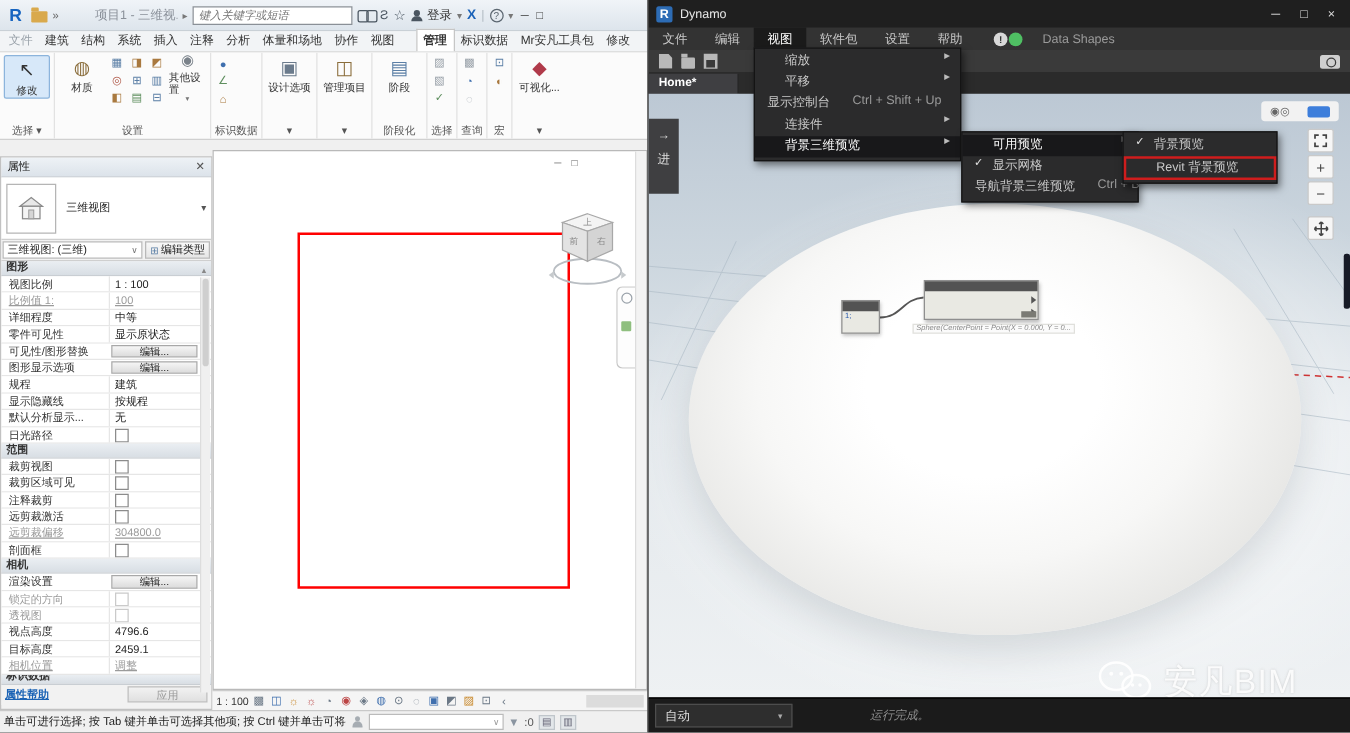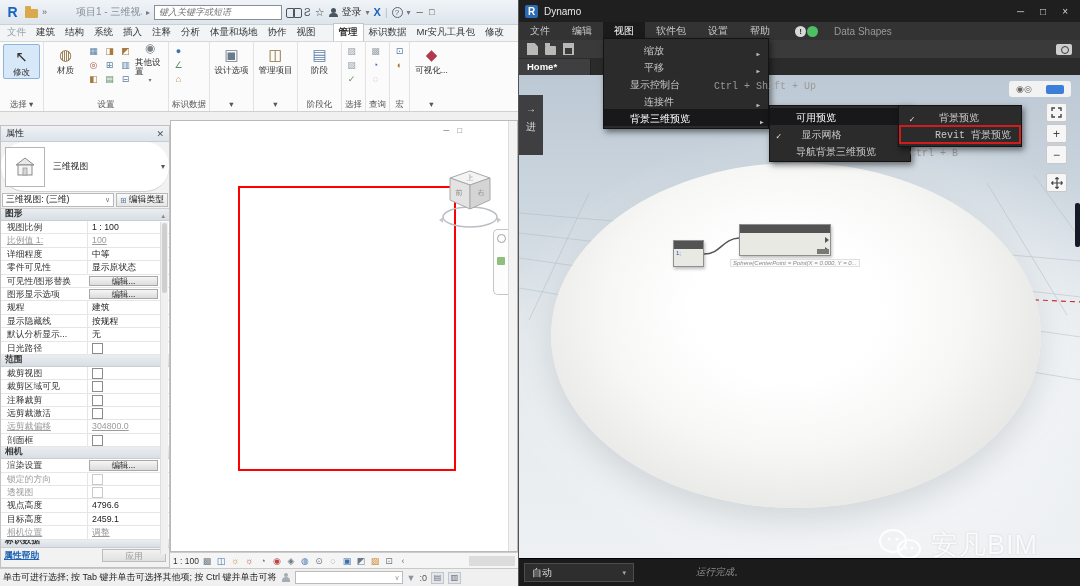--- a/index.html
+++ b/index.html
@@ -51,21 +51,21 @@
   .ri.warm{color:#a9793f;} .ri.red{color:#b05a4a;} .ri.green{color:#5f8f5f;}
   .rsmall{font-size:8.5px;color:#333;display:flex;flex-direction:column;align-items:center;line-height:9px;width:30px;}
   .rsmall .g{font-size:12px;height:14px;}
 
   
   .props{position:absolute;left:0;top:125px;width:170px;height:443px;background:#f2f2f2;
          border:1px solid #c2c2c2;font-size:8.8px;overflow:hidden;}
   .phead{height:16px;background:linear-gradient(#eef2f6,#dce3ea);display:flex;align-items:center;
          padding:0 5px;font-size:9px;color:#222;border-bottom:1px solid #c6cdd4;}
   .phead .x{margin-left:auto;color:#555;font-size:9px;}
-  .ptype{height:50px;background:#fff;border-bottom:1px solid #cfcfcf;display:flex;align-items:center;padding:4px;border-radius:24px;}
+  .ptype{height:50px;background:#fff;border-bottom:1px solid #cfcfcf;display:flex;align-items:center;padding:4px;}
   .pthumb{width:40px;height:40px;border:1px solid #b5b5b5;background:#fff;display:flex;align-items:center;justify-content:center;}
   .ptype .tname{margin-left:8px;color:#222;}
   .ptype .dd{margin-left:auto;color:#555;font-size:8px;}
   .pselrow{height:17px;display:flex;border-bottom:1px solid #cfcfcf;background:#f2f2f2;align-items:center;padding:1px;}
   .psel{flex:1;height:14px;background:#fff;border:1px solid #b9b9b9;display:flex;align-items:center;padding:0 3px;color:#222;}
   .psel .dd{margin-left:auto;color:#777;font-size:7px;}
   .pedit{height:14px;border:1px solid #b9b9b9;background:linear-gradient(#f8f8f8,#e6e6e6);
          display:flex;align-items:center;padding:0 3px;margin-left:2px;color:#222;gap:2px;}
   .psec{height:12px;background:linear-gradient(#eaeef2,#d8dee4);border-bottom:1px solid #c9ced3;
         font-weight:bold;color:#333;padding:0 4px;display:flex;align-items:flex-end;}
@@ -172,21 +172,21 @@
   .node.big{left:220px;top:149px;width:92px;height:32px;}
   .node.big .nports{display:flex;flex-direction:column;gap:3px;padding:3px 1px 0 0;}
   .node.big .nport{height:7px;display:flex;justify-content:flex-end;align-items:center;}
   .node.big .nport i{width:0;height:0;border-left:4px solid #555;border-top:3px solid transparent;border-bottom:3px solid transparent;}
   .node.big .ntag{position:absolute;right:1px;bottom:1px;width:12px;height:5px;background:#7a7a74;}
   .ncaption{position:absolute;left:211px;top:184px;font-size:6px;font-style:italic;color:#8a8a8a;
             background:rgba(250,250,250,.8);padding:0 2px;white-space:nowrap;border:1px solid #e0e0dc;}
   
   .dmenu{position:absolute;background:#2b2b2c;border:1px solid #141414;box-shadow:2px 3px 6px rgba(0,0,0,.5);
          font-size:10px;color:#c9c9c9;z-index:40;padding:2px 0;}
-  .dmi{height:17px;display:flex;align-items:flex-end;padding:0 8px 0 6px;gap:20px;font-family:Liberation Mono, monospace;}
+  .dmi{height:17px;display:flex;align-items:flex-start;padding:0 8px 0 6px;gap:4px;}
   .dmi .chk{width:14px;text-align:center;color:#e0e0e0;font-size:9px;}
   .dmi .lab{white-space:nowrap;}
   .dmi .sc{margin-left:auto;color:#9a9a9a;white-space:nowrap;padding-left:14px;}
   .dmi .ar{margin-left:auto;color:#bbb;font-size:6px;padding-left:12px;}
   .dmi .sc + .ar{margin-left:4px;}
   .dmi.hl{background:#18181a;color:#fff;}
   .dmi.red{border:2px solid #cf1d1d;height:19px;}
   #viewMenu{left:84px;top:38px;width:166px;}
   #subMenu{left:250px;top:105px;width:142px;}
   #availMenu{left:379px;top:105px;width:124px;}

